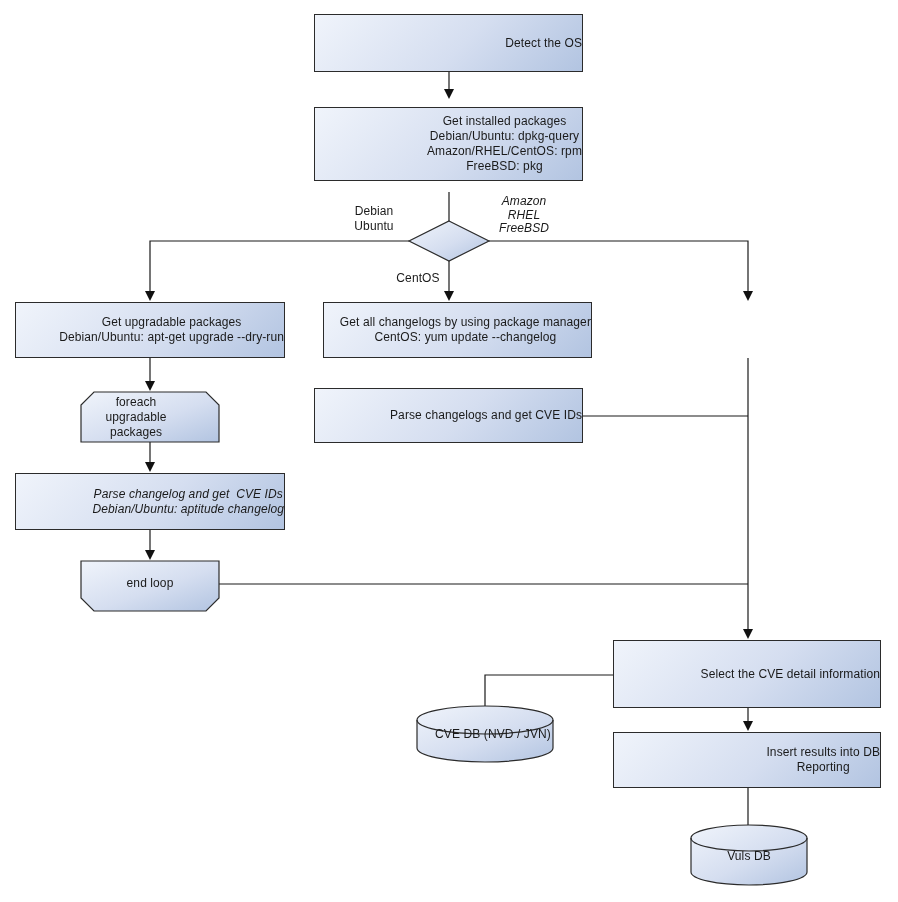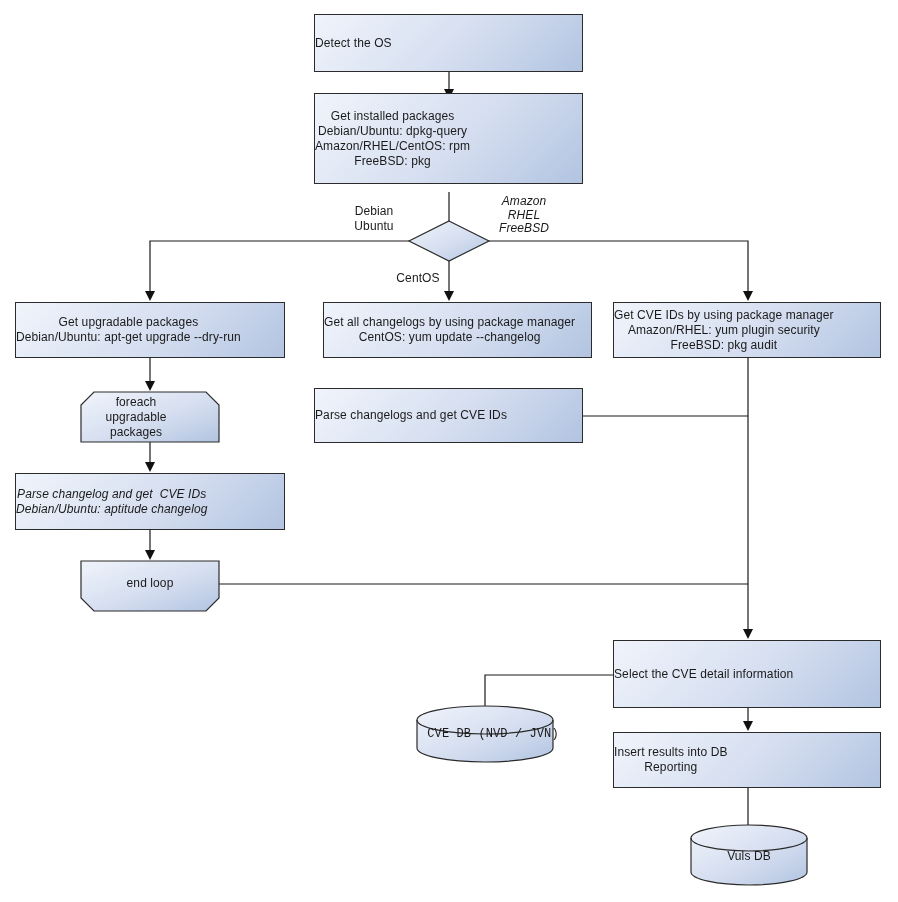--- a/index.html
+++ b/index.html
@@ -23,21 +23,21 @@
     width: 898px;
     height: 902px;
   }
   .node {
     position: absolute;
     box-sizing: border-box;
     background: linear-gradient(135deg, #f0f4fb 0%, #d5def0 55%, #b2c4e1 100%);
     border: 1px solid #2b2b2b;
     display: flex;
     align-items: center;
-    justify-content: flex-start;
+    justify-content: flex-end;
   }
   .label {
     display: flex;
     align-items: center;
     justify-content: center;
     text-align: center;
     white-space: pre-wrap;
     font-size: 12px;
     line-height: 15px;
     letter-spacing: 0.1px;
@@ -51,32 +51,32 @@
     position: absolute;
     text-align: center;
     white-space: pre-wrap;
     font-size: 12px;
     line-height: 13.5px;
     letter-spacing: 0.1px;
     color: #1a1a1a;
   }
   
   .n-detect        { left: 314px; top: 14px;  width: 269px; height: 58px; }
-  .n-installed     { left: 314px; top: 93px; width: 269px; height: 91px; }
+  .n-installed     { left: 314px; top: 107px; width: 269px; height: 74px; }
   .n-upgradable    { left: 15px;  top: 302px; width: 270px; height: 56px; }
   .n-parselog      { left: 15px;  top: 473px; width: 270px; height: 57px; font-style: italic; }
   .n-allchangelogs { left: 323px; top: 302px; width: 269px; height: 56px; }
   .n-parselogs     { left: 314px; top: 388px; width: 269px; height: 55px; }
   .n-getcve        { left: 613px; top: 302px; width: 268px; height: 56px; }
   .n-select        { left: 613px; top: 640px; width: 268px; height: 68px; }
   .n-insert        { left: 613px; top: 732px; width: 268px; height: 56px; }
   
   .o-foreach { left: 81px;  top: 392px; width: 110px; height: 50px; }
   .o-endloop { left: 81px;  top: 561px; width: 138px; height: 44px; }
-  .o-cvedb   { left: 417px; top: 712px; width: 152px; height: 44px; font-family: Liberation Mono, monospace; }
+  .o-cvedb   { left: 417px; top: 712px; width: 152px; height: 44px; }
   .o-vulsdb  { left: 691px; top: 834px; width: 116px; height: 44px; }
   .o-foreach .label, .o-endloop .label, .o-cvedb .label, .o-vulsdb .label {
     width: 100%; height: 100%;
   }
   
   .el-debian { left: 342px; top: 204px; width: 64px; line-height: 14.5px; }
   .el-amazon { left: 492px; top: 195px; width: 64px; font-style: italic; }
   .el-centos { left: 386px; top: 272px; width: 64px; }
 </style>
 </head>
@@ -150,25 +150,20 @@
     <span class="label">Parse changelog and get  CVE IDs
 Debian/Ubuntu: aptitude changelog</span>
   </div>
   <div class="node n-allchangelogs">
     <span class="label">Get all changelogs by using package manager
 CentOS: yum update --changelog</span>
   </div>
   <div class="node n-parselogs">
     <span class="label">Parse changelogs and get CVE IDs</span>
   </div>
-  <div class="node n-getcve">
-    <span class="label">Get CVE IDs by using package manager
-Amazon/RHEL: yum plugin security
-FreeBSD: pkg audit</span>
-  </div>
   <div class="node n-select">
     <span class="label">Select the CVE detail information</span>
   </div>
   <div class="node n-insert">
     <span class="label">Insert results into DB
 Reporting</span>
   </div>
 
   <div class="overlay o-foreach">
     <span class="label">foreach

